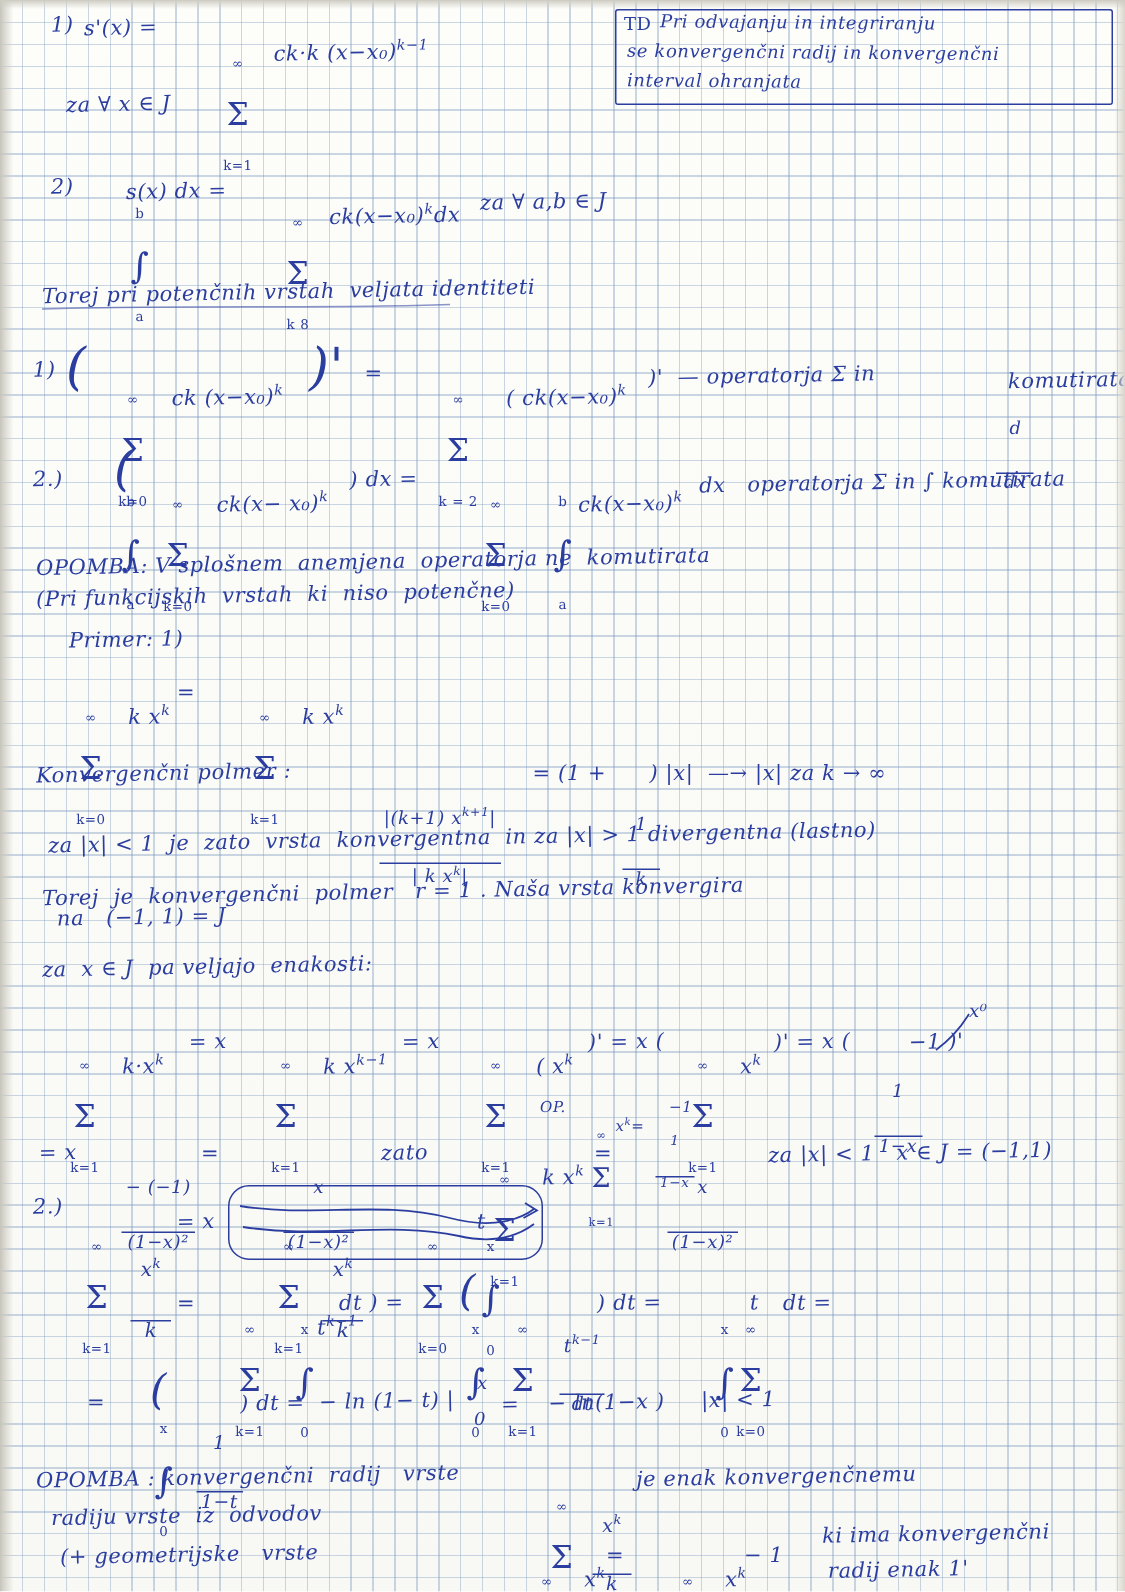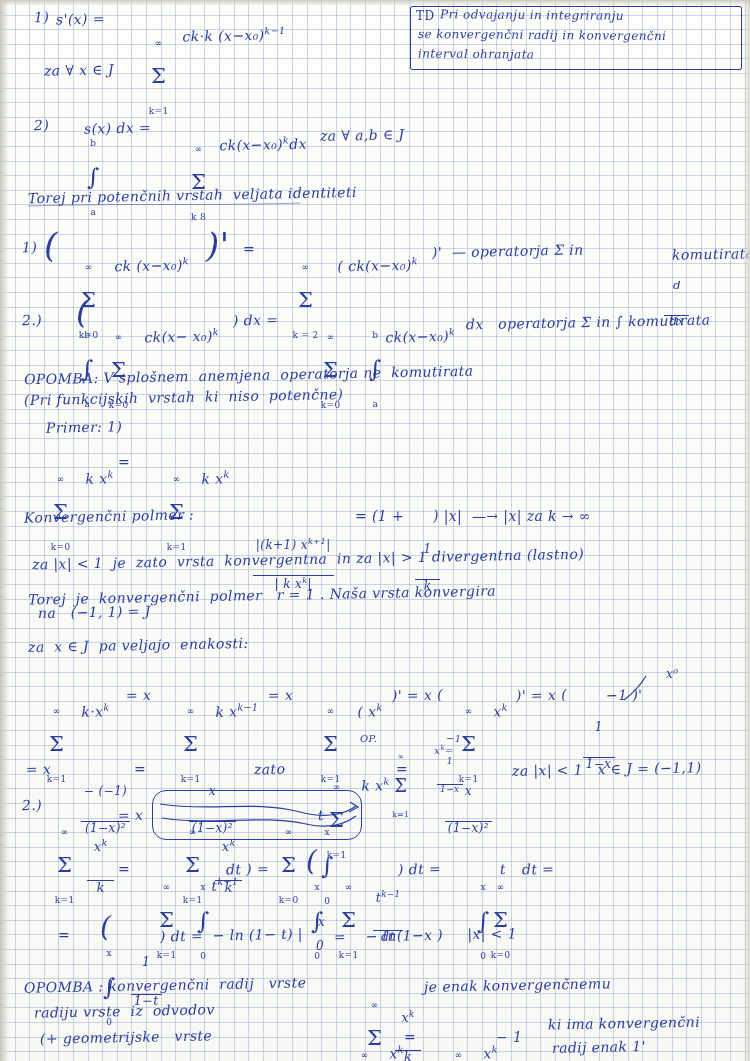--- a/index.html
+++ b/index.html
@@ -341,31 +341,31 @@
     <span>x</span><sup class="s">k</sup>
   </div>
   <div class="ink sz-md tilt" style="left:516px; top:688px;">)' = x (</div>
   <div class="ink sz-sm" style="left:566px; top:684px;">
     <span class="frac" style="font-size:1em;">
       <span class="num">1</span>
       <span class="den">1−x</span>
     </span>
   </div>
   <div class="ink sz-md tilt" style="left:606px; top:688px;">−1 )'</div>
-  <div class="ink sz-sm" style="left:666px; top:668px;">x⁰</div>
+  <div class="ink sz-sm" style="left:646px; top:668px;">x⁰</div>
 
   <div class="ink" style="left:360px; top:734px; font-size:10px;">OP.</div>
   <div class="ink" style="left:378px; top:726px; font-size:9px;">
     <span class="sumop" style="font-size:1em;">
       <span class="top">∞</span>
       <span class="big">Σ</span>
       <span class="bot">k=1</span>
     </span>
   </div>
-  <div class="ink" style="left:396px; top:734px; font-size:10px;margin-left:24px;">
+  <div class="ink" style="left:396px; top:734px; font-size:10px;">
     <span>x</span><sup class="s">k</sup><span>=</span>
   </div>
   <div class="ink" style="left:424px; top:730px; font-size:9px;">
     <span class="frac" style="font-size:1em;">
       <span class="num">1</span>
       <span class="den">1−x</span>
     </span>
   </div>
   <div class="ink" style="left:446px; top:734px; font-size:10px;">−1</div>
 

